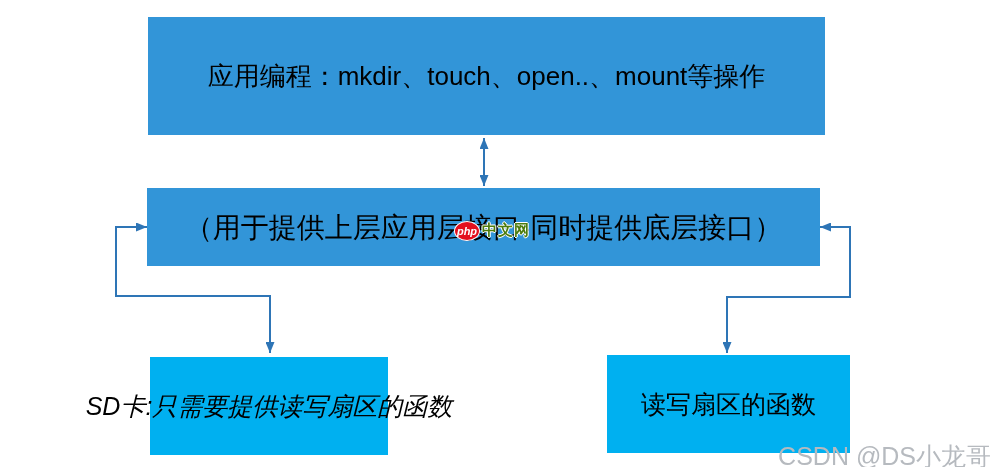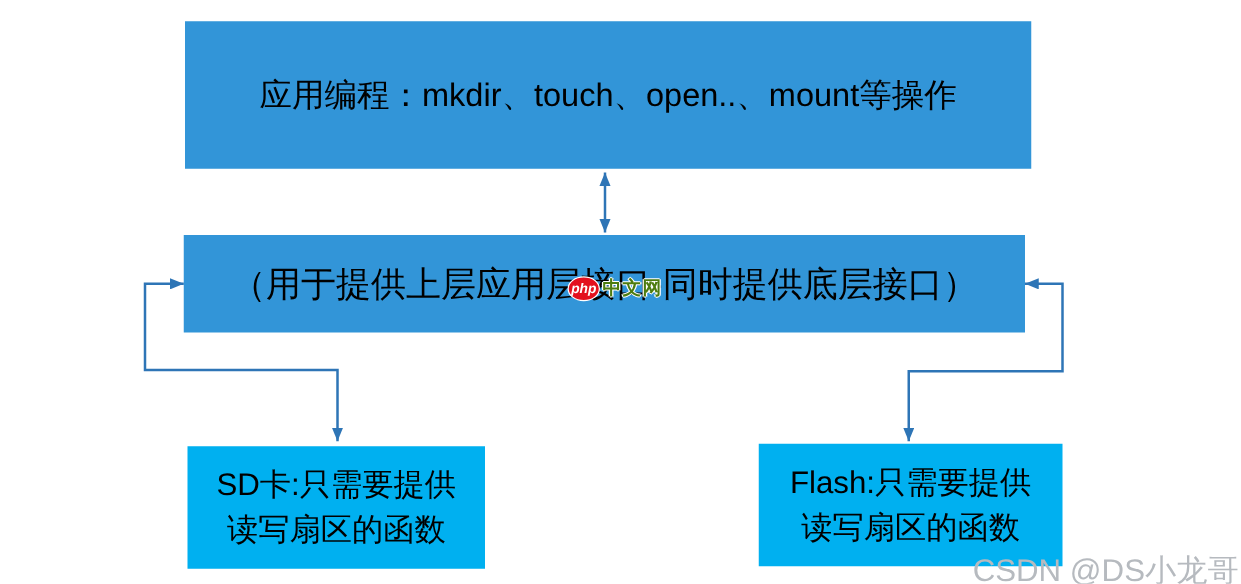--- a/index.html
+++ b/index.html
@@ -9,21 +9,21 @@
     position: relative;
     width: 993px;
     height: 467px;
     background: #ffffff;
     overflow: hidden;
   }
 
   .box {
     position: absolute;
     display: flex;
-    flex-direction: column;
+    flex-direction: row;
     align-items: center;
     justify-content: center;
     text-align: center;
     color: #000;
     z-index: 1;
   }
   .box .line { white-space: nowrap; }
 
   .box-app {
     left: 148px; top: 17px; width: 677px; height: 118px;
@@ -31,21 +31,21 @@
     font-size: 26px; line-height: 38px;
   }
   .box-fs {
     left: 147px; top: 188px; width: 673px; height: 78px;
     background: var(--box-blue, #3295d8);
     font-size: 28px; line-height: 39px;
   }
   .box-sd {
     left: 150px; top: 357px; width: 238px; height: 98px;
     background: var(--box-cyan, #00b0f0);
-    font-size: 25px; line-height: 36px;
+    font-size: 25px; line-height: 36px; font-style: italic;
   }
   .box-flash {
     left: 607px; top: 355px; width: 243px; height: 98px;
     background: var(--box-cyan, #00b0f0);
     font-size: 25px; line-height: 36px;
   }
 
   .overlay {
     position: absolute;
     left: 0; top: 0;
@@ -111,21 +111,20 @@
   <div class="box box-fs">
     <div class="line">（用于提供上层应用层接口-同时提供底层接口）</div>
   </div>
 
   <div class="box box-sd">
     <div class="line">SD卡:只需要提供</div>
     <div class="line">读写扇区的函数</div>
   </div>
 
   <div class="box box-flash">
-    <div class="line">Flash:只需要提供</div>
     <div class="line">读写扇区的函数</div>
   </div>
 
   <svg class="overlay" viewBox="0 0 993 467" xmlns="http://www.w3.org/2000/svg">
     <defs>
       <marker id="ah" markerUnits="userSpaceOnUse" markerWidth="11" markerHeight="9" refX="11" refY="4.5" orient="auto-start-reverse">
         <path class="ah-path" d="M0,0 L11,4.5 L0,9 Z"></path>
       </marker>
     </defs>
     <path class="conn" d="M484,138 L484,186" marker-start="url(#ah)" marker-end="url(#ah)"></path>

